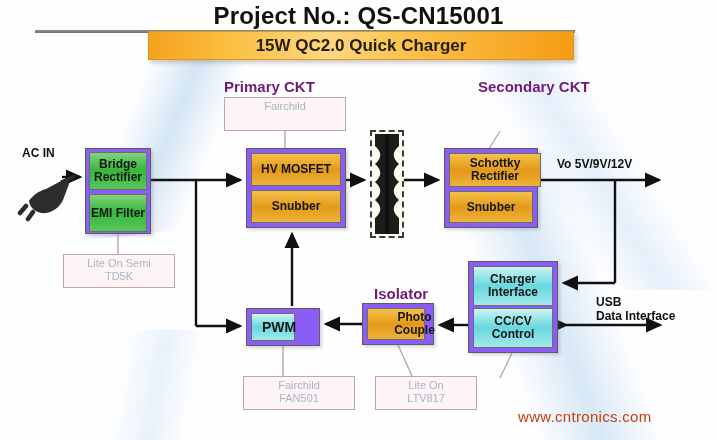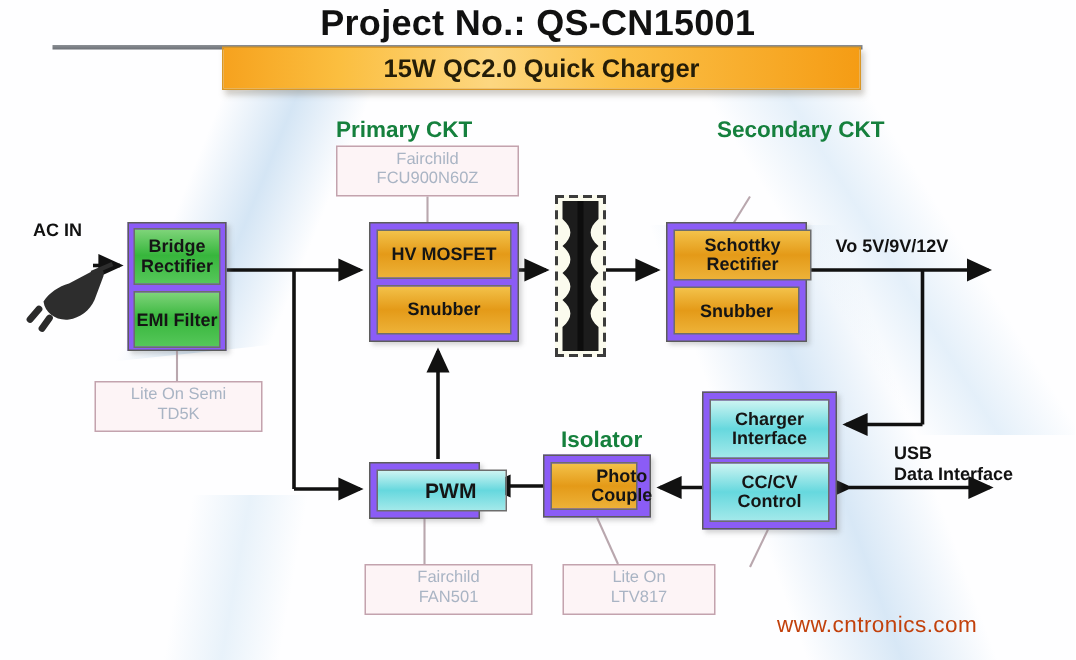--- a/index.html
+++ b/index.html
@@ -35,21 +35,21 @@
     background:linear-gradient(90deg,#f6a21e 0%,#fbbe3f 18%,#fdd780 42%,#fbc149 62%,#f59c14 100%);
     border:1px solid #d99726;
     box-shadow:2px 3px 4px rgba(120,110,90,.35);
   }
   #orangebar span{
     display:block;width:100%;text-align:center;line-height:27px;
     font-size:17px;font-weight:bold;color:#241d08;
   }
 
   
-  .section-title{position:absolute;font-size:15px;font-weight:bold;color:#15803d;}
+  .section-title{position:absolute;font-size:15px;font-weight:bold;color:#701a75;}
   #cap-primary{left:224px;top:78px;}
   #cap-secondary{left:478px;top:78px;}
   #cap-isolator{left:374px;top:285px;}
 
   
   .partbox{
     position:absolute;border:1px solid #c3a3ae;background:#fdf4f6;
     text-align:center;color:#a9b4c4;font-size:11px;line-height:13px;
     padding-top:2px;box-sizing:border-box;
   }
@@ -82,21 +82,21 @@
   #c-hvmos{left:4px;top:4px;width:90px;height:33px;}
   #c-snubber1{left:4px;top:41px;width:90px;height:33px;}
 
   
   #g-secondary{left:444px;top:148px;width:94px;height:80px;}
   #c-schottky{left:4px;top:4px;width:92px;height:34px;}
   #c-snubber2{left:4px;top:42px;width:84px;height:32px;}
 
   
   #g-pwm{left:246px;top:308px;width:74px;height:38px;}
-  #c-pwm{left:4px;top:4px;width:87px;height:28px;font-size:14px;padding-left:12px;}
+  #c-pwm{left:4px;top:4px;width:44px;height:28px;font-size:14px;padding-left:12px;}
 
   
   #g-opto{left:362px;top:303px;width:72px;height:42px;}
   #c-opto{left:4px;top:4px;width:58px;height:32px;padding-left:37px;}
 
   
   #g-charger{left:468px;top:261px;width:90px;height:92px;}
   #c-charger{left:4px;top:4px;width:80px;height:40px;}
   #c-cccv{left:4px;top:46px;width:80px;height:40px;}
 
@@ -136,21 +136,20 @@
   <div id="orangebar">
     <span>15W QC2.0 Quick Charger</span>
   </div>
 
   <div class="section-title" id="cap-primary">Primary CKT</div>
   <div class="section-title" id="cap-secondary">Secondary CKT</div>
   <div class="section-title" id="cap-isolator">Isolator</div>
 
   <div class="partbox" id="pb-fairchild-mos">
     <span class="pb-l1">Fairchild</span>
-    <span class="pb-l2">FCU900N60Z</span>
   </div>
   <div class="partbox" id="pb-liteon-semi">
     <span class="pb-l1">Lite On Semi</span>
     <span class="pb-l2">TD5K</span>
   </div>
   <div class="partbox" id="pb-fairchild-pwm">
     <span class="pb-l1">Fairchild</span>
     <span class="pb-l2">FAN501</span>
   </div>
   <div class="partbox" id="pb-liteon-opto">

